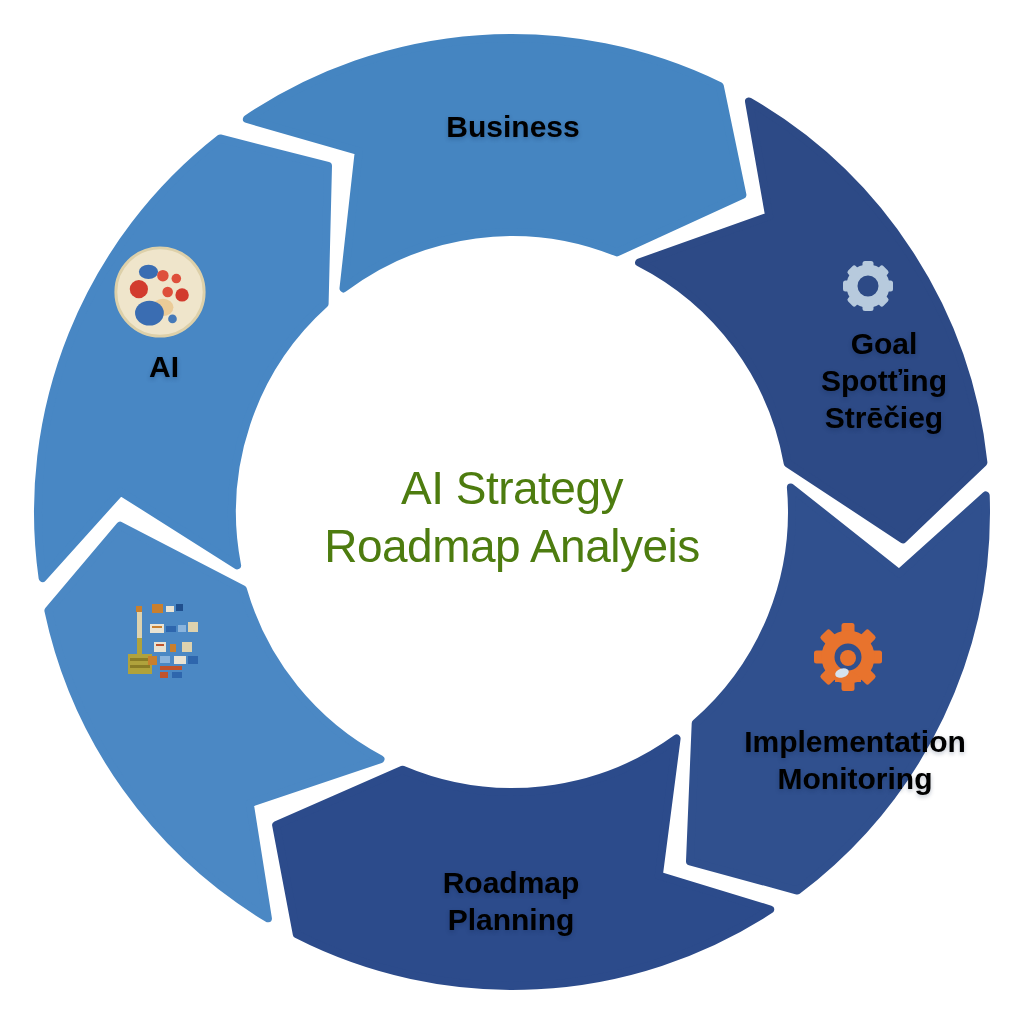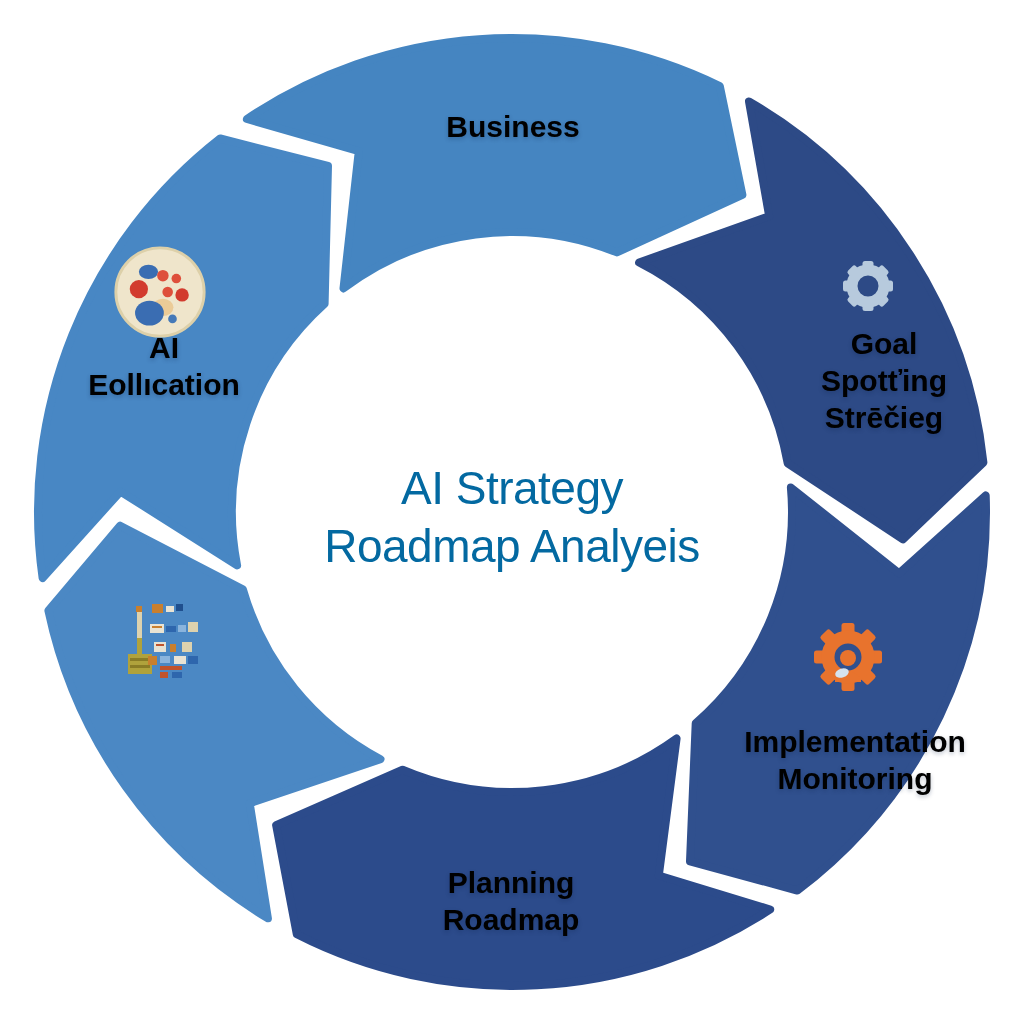--- a/index.html
+++ b/index.html
@@ -9,21 +9,21 @@
   }
   #ring-svg{position:absolute;left:0;top:0;}
   .icon{position:absolute;}
   .seg-label{
     position:absolute;transform:translate(-50%,-50%);
     text-align:center;color:#000000;font-weight:bold;font-size:30px;line-height:37px;
     text-shadow:0 2px 4px rgba(15,35,75,.28);white-space:nowrap;
   }
   #center-title{
     position:absolute;left:512px;top:517px;transform:translate(-50%,-50%);
-    text-align:center;color:#0369a1;font-weight:500;font-size:46px;line-height:58px;
+    text-align:center;color:#4d7c0f;font-weight:500;font-size:46px;line-height:58px;
     letter-spacing:-0.5px;white-space:nowrap;
   }
 </style>
 </head>
 <body>
 
 <div id="stage">
 
   <svg id="ring-svg" width="1024" height="1024" viewBox="0 0 1024 1024">
     <g id="segments-group">
@@ -50,28 +50,27 @@
     <div>Spotťing</div>
     <div>Strēčieg</div>
   </div>
 
   <div class="seg-label" style="left:855px;top:732px;margin-top:28px;">
     <div>Implementation</div>
     <div>Monitoring</div>
   </div>
 
   <div class="seg-label" style="left:511px;top:901px;">
+    <div>Roadmap</div>
     <div>Planning</div>
-    <div>Roadmap</div>
   </div>
 
 
   <div class="seg-label" style="left:164px;top:366px;">
     <div>AI</div>
-    <div>Eollıcation</div>
   </div>
 
   <svg class="icon" style="left:112px;top:244px;" width="96" height="96" viewBox="0 0 100 100">
     <circle cx="50" cy="50" r="46" stroke-width="3" fill="#efe5cb" stroke="#ddd0a9"></circle>
     <ellipse cx="38" cy="29" rx="10" ry="7.5" fill="#3a6db2"></ellipse>
     <circle cx="28" cy="47" r="9.5" fill="#d23b2e"></circle>
     <circle cx="53" cy="33" r="6" fill="#de4f3b"></circle>
     <circle cx="67" cy="36" r="5" fill="#de4f3b"></circle>
     <circle cx="58" cy="50" r="5.5" fill="#de4f3b"></circle>
     <circle cx="73" cy="53" r="7" fill="#d23b2e"></circle>

